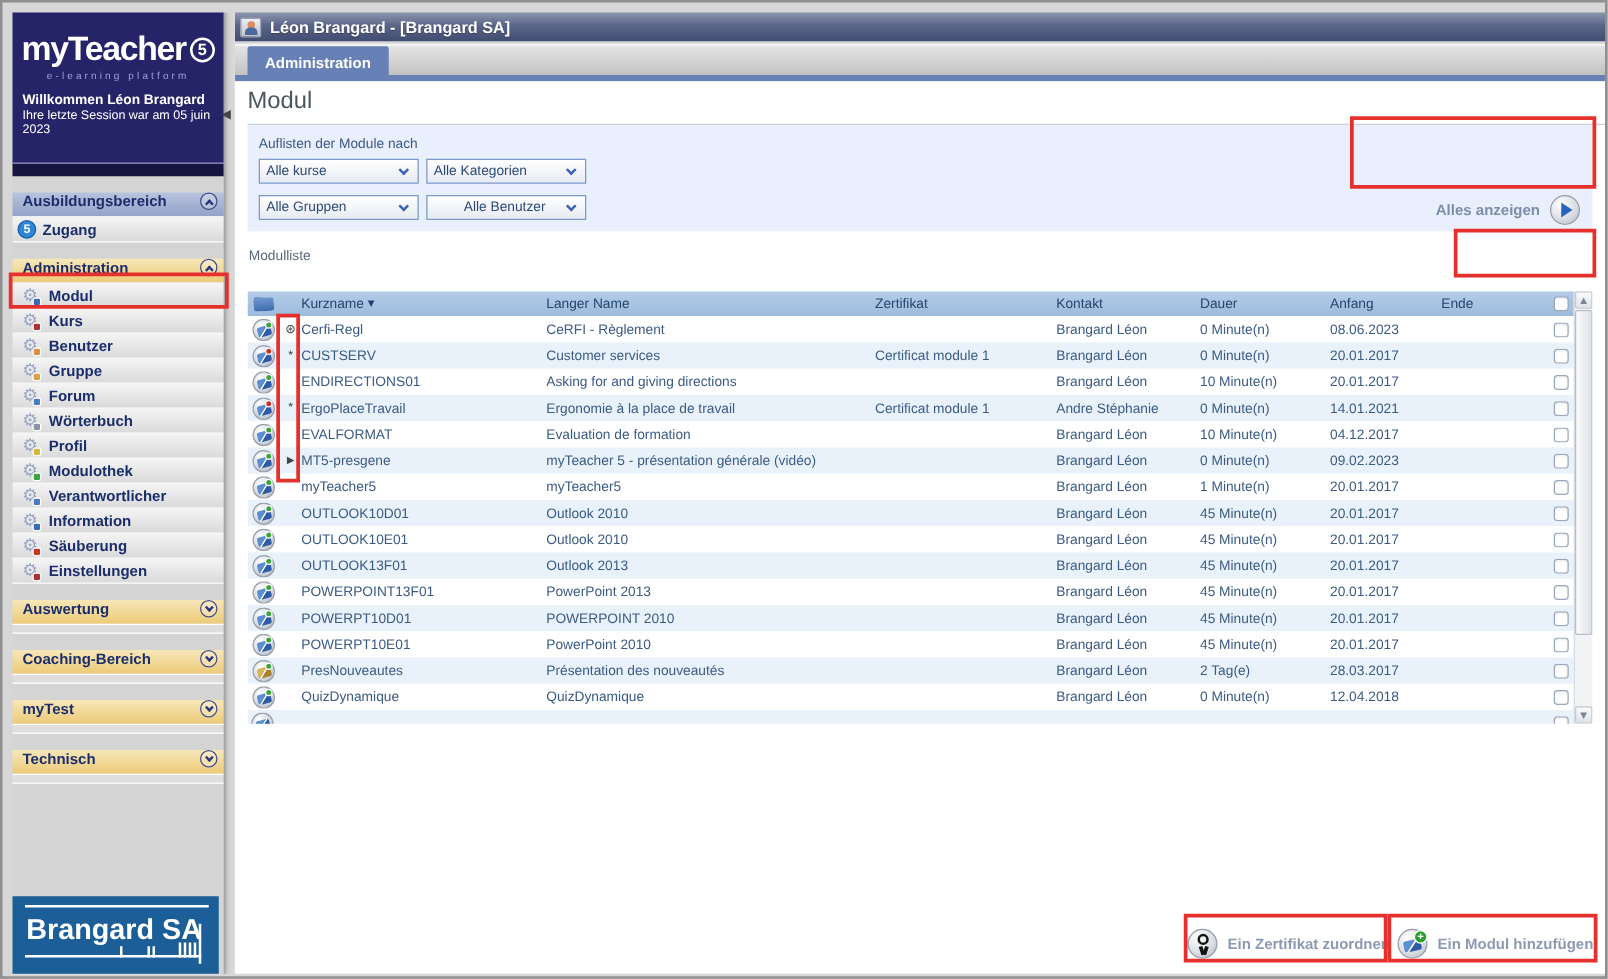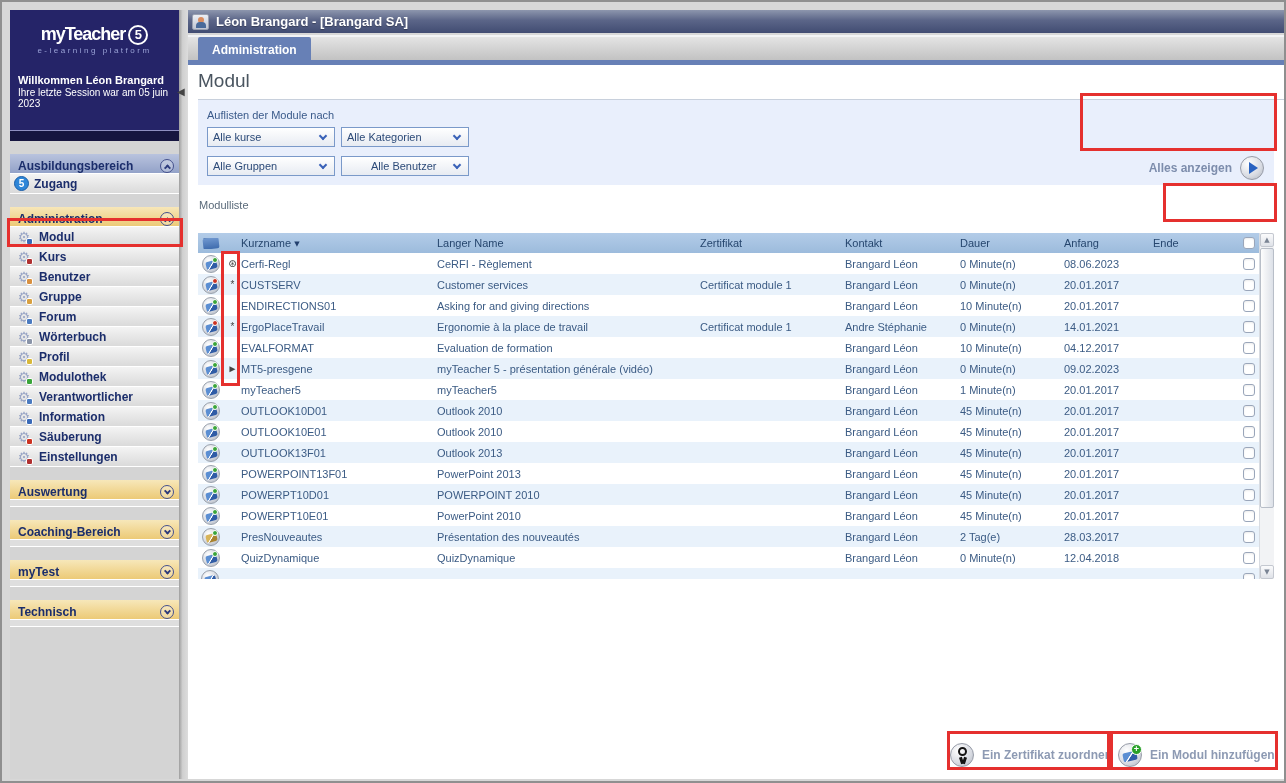--- a/index.html
+++ b/index.html
@@ -4,29 +4,29 @@
 <style>
   * { margin:0; padding:0; box-sizing:border-box; }
   body { width:1286px; height:783px; font-family:"Liberation Sans","DejaVu Sans",sans-serif; background:#8f8f8f; }
   #win { position:relative; width:1286px; height:783px; background:#d7d7d7; border:2px solid #8f8f8f; overflow:hidden; }
 
   
   #sidebar { position:absolute; left:8px; top:8px; width:169px; height:769px; background:#d4d4d4; }
   .logo-navy { position:relative; height:121px; background:#252468; border-bottom:1px solid #8f8fc0; }
   .logo-dark { height:10px; background:#16153f; }
   .brand-row { display:flex; align-items:center; justify-content:center; padding-top:14px; }
-  .brand-text { color:#fff; font-size:18px; font-weight:bold; letter-spacing:-1px; }
+  .brand-text { color:#fff; font-size:27px; font-weight:bold; letter-spacing:-1px; }
   .brand-badge { width:20px; height:20px; border:2px solid #fff; border-radius:50%; color:#fff; font-size:13px; font-weight:bold; display:flex; align-items:center; justify-content:center; margin-left:3px; }
   .brand-tagline { text-align:center; color:#9aa2d6; font-size:8px; letter-spacing:2.5px; margin-top:1px; }
   .welcome { position:absolute; left:8px; top:64px; right:4px; color:#fff; }
   .welcome .l1 { font-size:11px; font-weight:bold; }
   .welcome .l2 { font-size:10px; margin-top:1px; }
 
   #menu { position:absolute; left:0; top:144px; right:0; }
-  .sec-header { height:20px; display:flex; align-items:flex-end; padding:0 5px 0 8px; border-bottom:1px solid #fff; cursor:pointer; }
+  .sec-header { height:20px; display:flex; align-items:flex-start; padding:0 5px 0 8px; border-bottom:1px solid #fff; cursor:pointer; }
   .sec-header.tan  { background:linear-gradient(#f7e7b9,#ecca77); }
   .sec-header.blue { background:linear-gradient(#b9c3de,#93a2c8); }
   .sec-title { flex:1; color:#1b2d6b; font-size:12px; font-weight:bold; }
   .chev-btn { width:14px; height:14px; border:1px solid #44508c; border-radius:50%; display:flex; align-items:center; justify-content:center; background:rgba(255,255,255,.25); }
   .chev { width:5px; height:5px; border-style:solid; border-color:#2c3a7c; }
   .chev.up   { border-width:2px 2px 0 0; transform:rotate(-45deg) translate(-1px,1px); }
   .chev.down { border-width:0 2px 2px 0; transform:rotate(45deg) translate(-1px,-1px); }
   .menu-item { height:20px; display:flex; align-items:center; background:linear-gradient(#f4f4f4,#dadada); border-bottom:1px solid #fff; padding-left:4px; cursor:pointer; }
   .mi-icon { width:20px; height:16px; position:relative; display:flex; align-items:center; justify-content:center; }
   .gear { font-family:"DejaVu Sans",sans-serif; font-size:14px; color:#9aa6c6; line-height:14px; }
@@ -299,20 +299,33 @@
         <div class="sec-gap"></div>
         <div class="sec-header tan">
           <span class="sec-title">Technisch</span>
           <span class="chev-btn">
             <span class="chev down"></span>
           </span>
         </div>
         <div class="sec-underbar"></div>
         <div class="sec-gap"></div>
       </div>
+    <div id="footer-logo">
+      <div class="fl-topline"></div>
+      <div class="fl-text">Brangard SA</div>
+      <div class="fl-line"></div>
+      <span class="fl-tick" style="left:86px; top:40px; height:9px;"></span>
+      <span class="fl-tick" style="left:108px; top:40px; height:9px;"></span>
+      <span class="fl-tick" style="left:112px; top:40px; height:9px;"></span>
+      <span class="fl-tick" style="left:133px; top:37px; height:12px;"></span>
+      <span class="fl-tick" style="left:137px; top:37px; height:12px;"></span>
+      <span class="fl-tick" style="left:141px; top:37px; height:12px;"></span>
+      <span class="fl-tick" style="left:145px; top:37px; height:12px;"></span>
+      <span class="fl-tick" style="left:149px; top:22px; height:32px;"></span>
+    </div>
   </div>
 
   <div id="divider">
     <span id="collapse-handle">◀</span>
   </div>
 
   <div id="main">
 
     <div id="titlebar">
       <span class="person">

